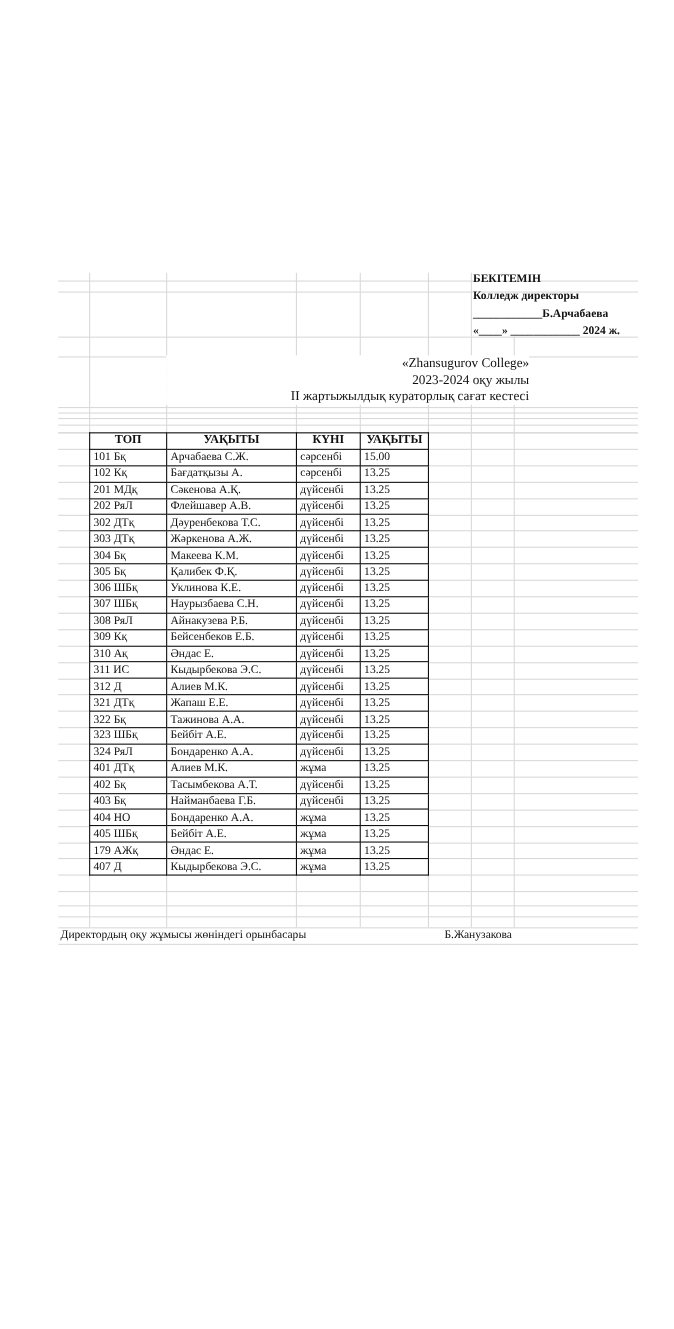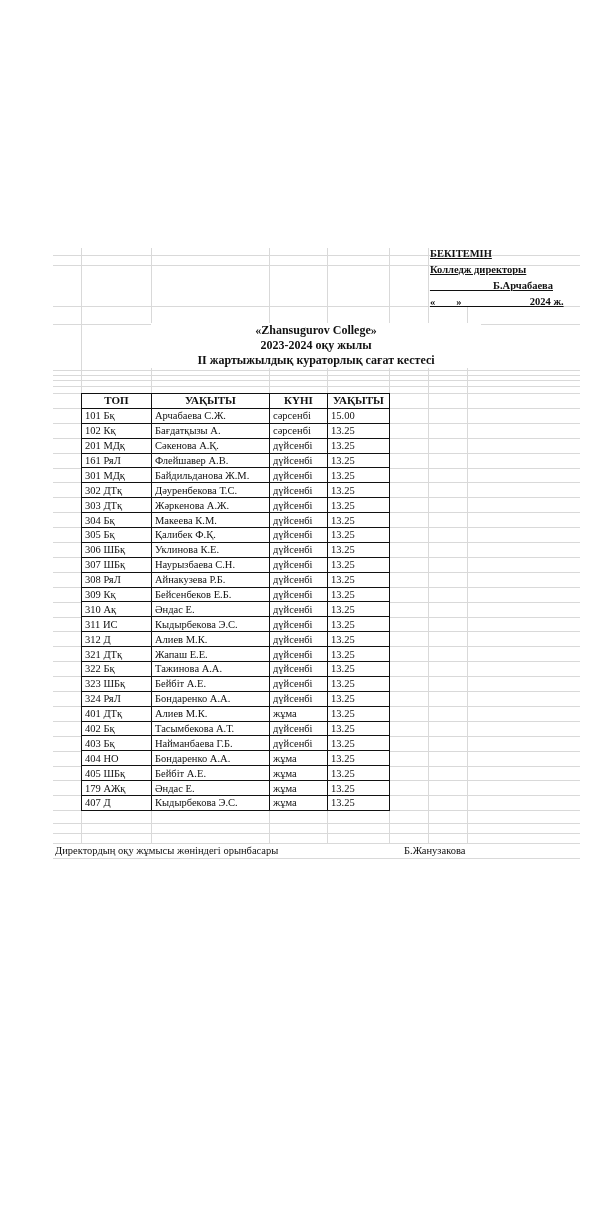--- a/index.html
+++ b/index.html
@@ -7,24 +7,24 @@
     width: 613px; height: 1208px; position: relative; overflow: hidden;
     font-family: "Liberation Serif", "DejaVu Serif", serif;
     color: #111;
   }
   .grid-h { position: absolute; height: 1px; background: #d9d9d9; }
   .grid-v { position: absolute; width: 1px; background: #d9d9d9; }
   .approval {
     position: absolute; left: 430px; top: 246px;
     font-size: 10.5px; font-weight: bold; line-height: 16px;
   }
-  .approval div { white-space: nowrap; text-decoration: underline; }
+  .approval div { white-space: nowrap; }
   .title-block {
     position: absolute; left: 151px; width: 330px; top: 323px;
-    text-align: center; font-weight: bold; font-size: 12px; line-height: 15px;
+    text-align: right; font-weight: normal; font-size: 12px; line-height: 15px;
   }
   .title-block div { white-space: nowrap; background: #fff; }
   table.sched {
     position: absolute; left: 81px; top: 393px;
     border-collapse: collapse; font-size: 10.5px; background: #fff;
   }
   table.sched th, table.sched td {
     border: 1px solid #111; height: 13.9px; padding: 0 3px;
     line-height: 13px; white-space: nowrap;
   }
@@ -135,28 +135,22 @@
         <td>сәрсенбі</td>
         <td>13.25</td>
       </tr>
       <tr>
         <td>201 МДқ</td>
         <td>Сәкенова А.Қ.</td>
         <td>дүйсенбі</td>
         <td>13.25</td>
       </tr>
       <tr>
-        <td>161 РяЛ</td>
+        <td>202 РяЛ</td>
         <td>Флейшавер А.В.</td>
-        <td>дүйсенбі</td>
-        <td>13.25</td>
-      </tr>
-      <tr>
-        <td>301 МДқ</td>
-        <td>Байдильданова Ж.М.</td>
         <td>дүйсенбі</td>
         <td>13.25</td>
       </tr>
       <tr>
         <td>302 ДТқ</td>
         <td>Дәуренбекова Т.С.</td>
         <td>дүйсенбі</td>
         <td>13.25</td>
       </tr>
       <tr>

